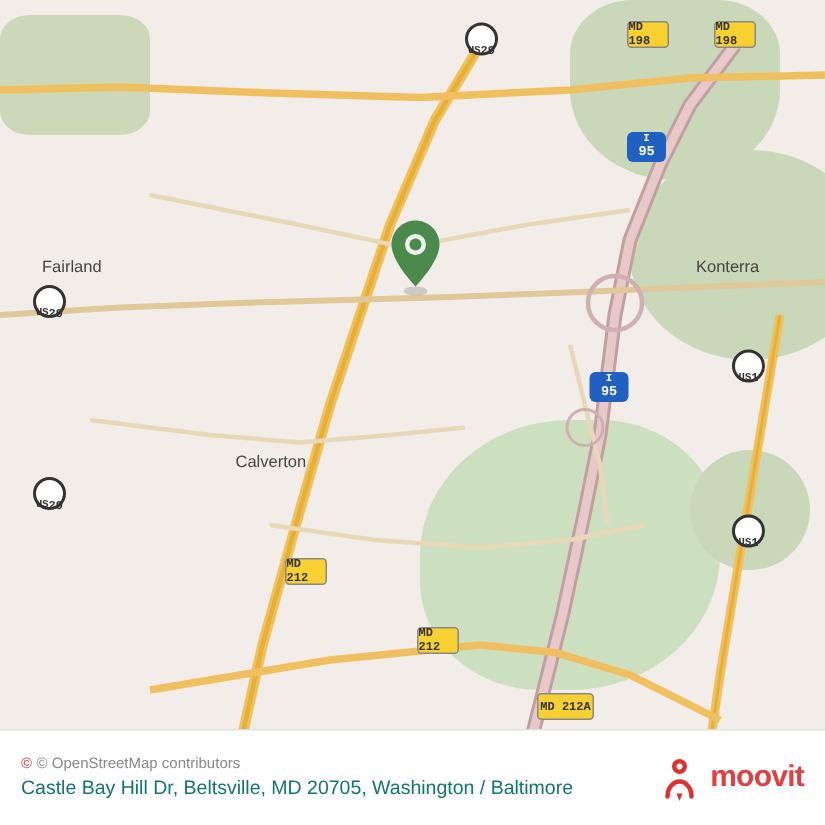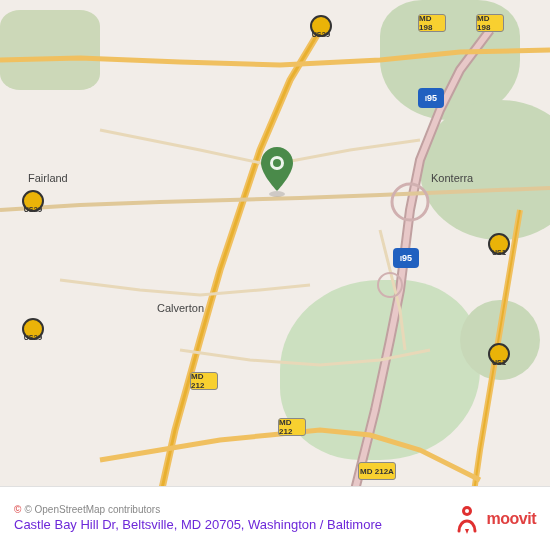--- a/index.html
+++ b/index.html
@@ -127,58 +127,59 @@
       gap: 3px;
     }
 
     .osm-copyright {
       color: #e06060;
       font-weight: bold;
     }
 
     .address-text {
       font-size: 13px;
-      color: #6d28d9;
+      color: #0f766e;
       font-weight: 400;
       line-height: 1.3;
     }
 
     .moovit-logo {
       display: flex;
       align-items: center;
       gap: 4px;
       flex-shrink: 0;
       margin-left: 10px;
     }
 
     .moovit-icon {
       width: 32px;
       height: 32px;
     }
 
     .moovit-text {
-      font-size: 16px;
+      font-size: 20px;
       font-weight: 700;
       color: #e04040;
       letter-spacing: -0.5px;
     }
 
     
     .shield {
       position: absolute;
       display: flex;
       align-items: center;
       justify-content: center;
       font-size: 9px;
       font-weight: bold;
       color: #333;
+      font-family: Liberation Mono, monospace;
     }
 
     .shield-us {
-      background: #eab308;
+      background: #ffffff;
       border: 2px solid #333;
       border-radius: 50%;
       width: 22px;
       height: 22px;
       font-size: 8px;
       color: #333;
       padding-top: 17px;
     }
 
     .shield-md {
@@ -191,20 +192,21 @@
       color: #333;
     }
 
     .shield-i95 {
       background: #2060c0;
       color: white;
       border-radius: 4px;
       width: 26px;
       height: 20px;
       font-size: 9px;
+      flex-direction: column;
       line-height: 1;
     }
 
     
     .place-label {
       position: absolute;
       font-size: 11px;
       color: #444;
       font-weight: 500;
       pointer-events: none;
@@ -288,21 +290,21 @@
   </div>
 
   <div class="shield shield-md" style="top:372px;left:190px;">MD 212</div>
 
   <div class="shield shield-md" style="top:418px;left:278px;">MD 212</div>
 
   <div class="shield shield-md" style="top:462px;left:358px;width:38px;">MD 212A</div>
 
   <div class="place-label" style="top:172px;left:28px;">Fairland</div>
   <div class="place-label" style="top:302px;left:157px;">Calverton</div>
-  <div class="place-label" style="top:172px;left:391px;padding-left:40px;">Konterra</div>
+  <div class="place-label" style="top:172px;left:424px;padding-left:40px;">Konterra</div>
 
   <div class="marker-button-container">
 
     <svg class="location-pin" viewBox="0 0 44 52" fill="none" xmlns="http://www.w3.org/2000/svg">
       <ellipse cx="22" cy="49" rx="8" ry="3" fill="rgba(0,0,0,0.15)"></ellipse>
       <path d="M22 2C13.16 2 6 9.16 6 18C6 29.5 22 46 22 46C22 46 38 29.5 38 18C38 9.16 30.84 2 22 2Z" fill="#4a8a4a"></path>
       <circle cx="22" cy="18" r="7" fill="white" opacity="0.9"></circle>
       <circle cx="22" cy="18" r="4" fill="#4a8a4a"></circle>
     </svg>
 

